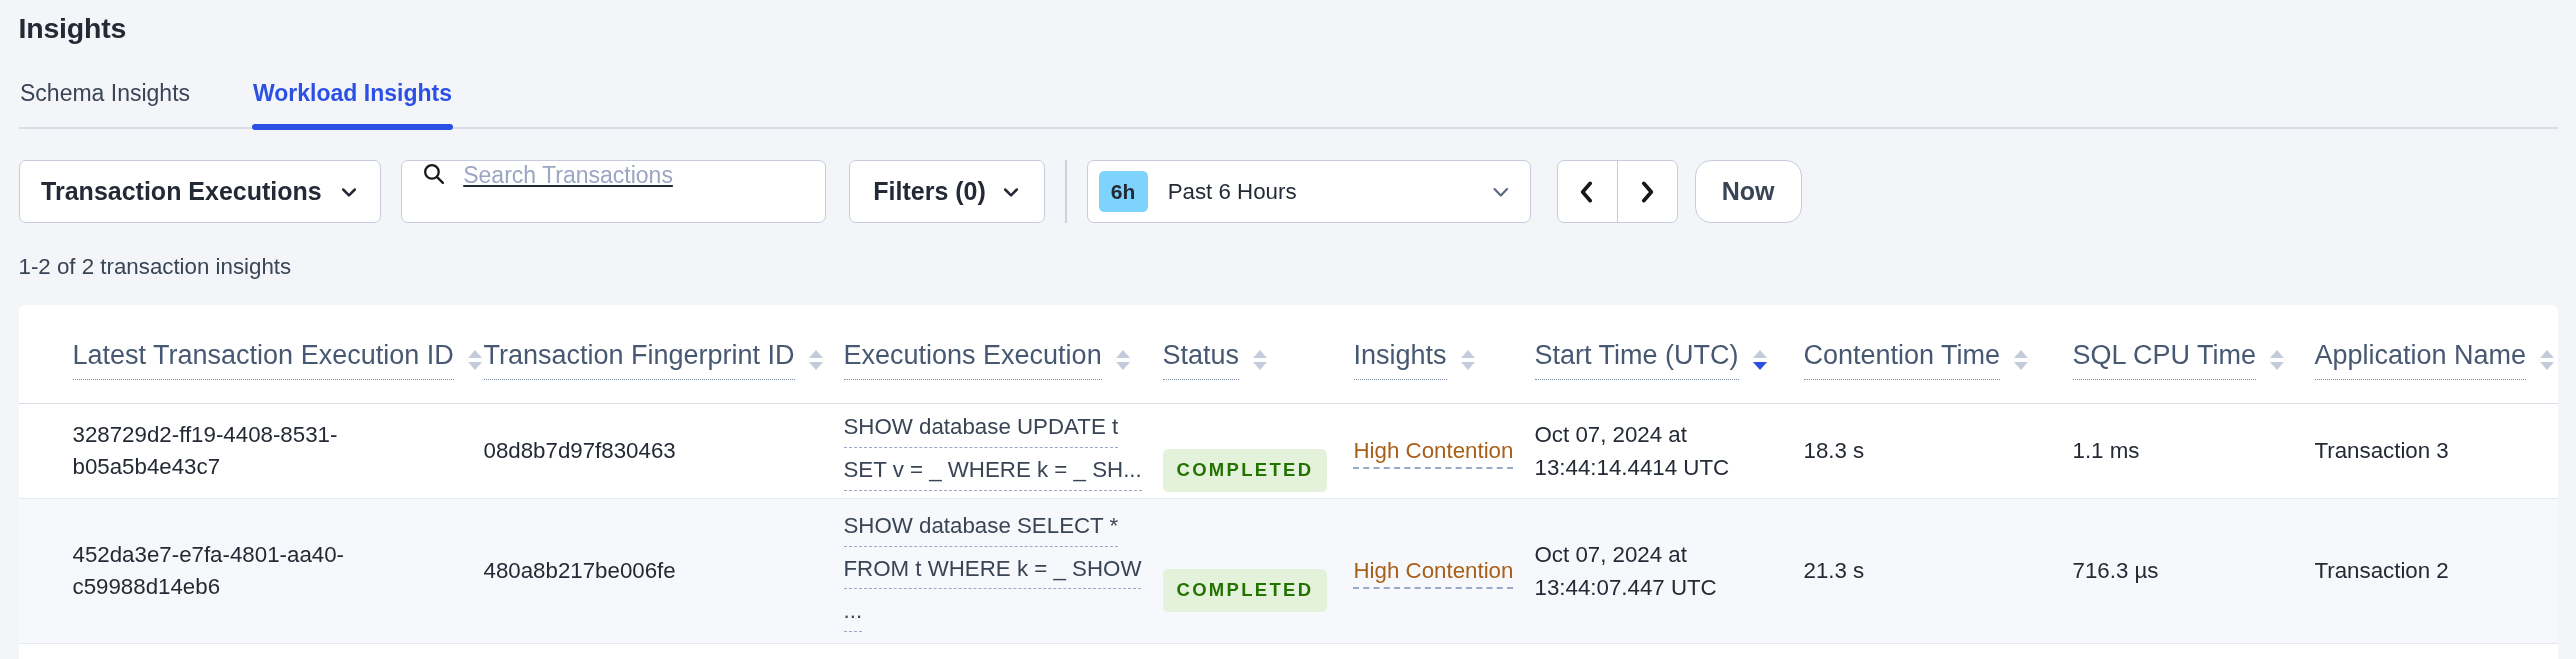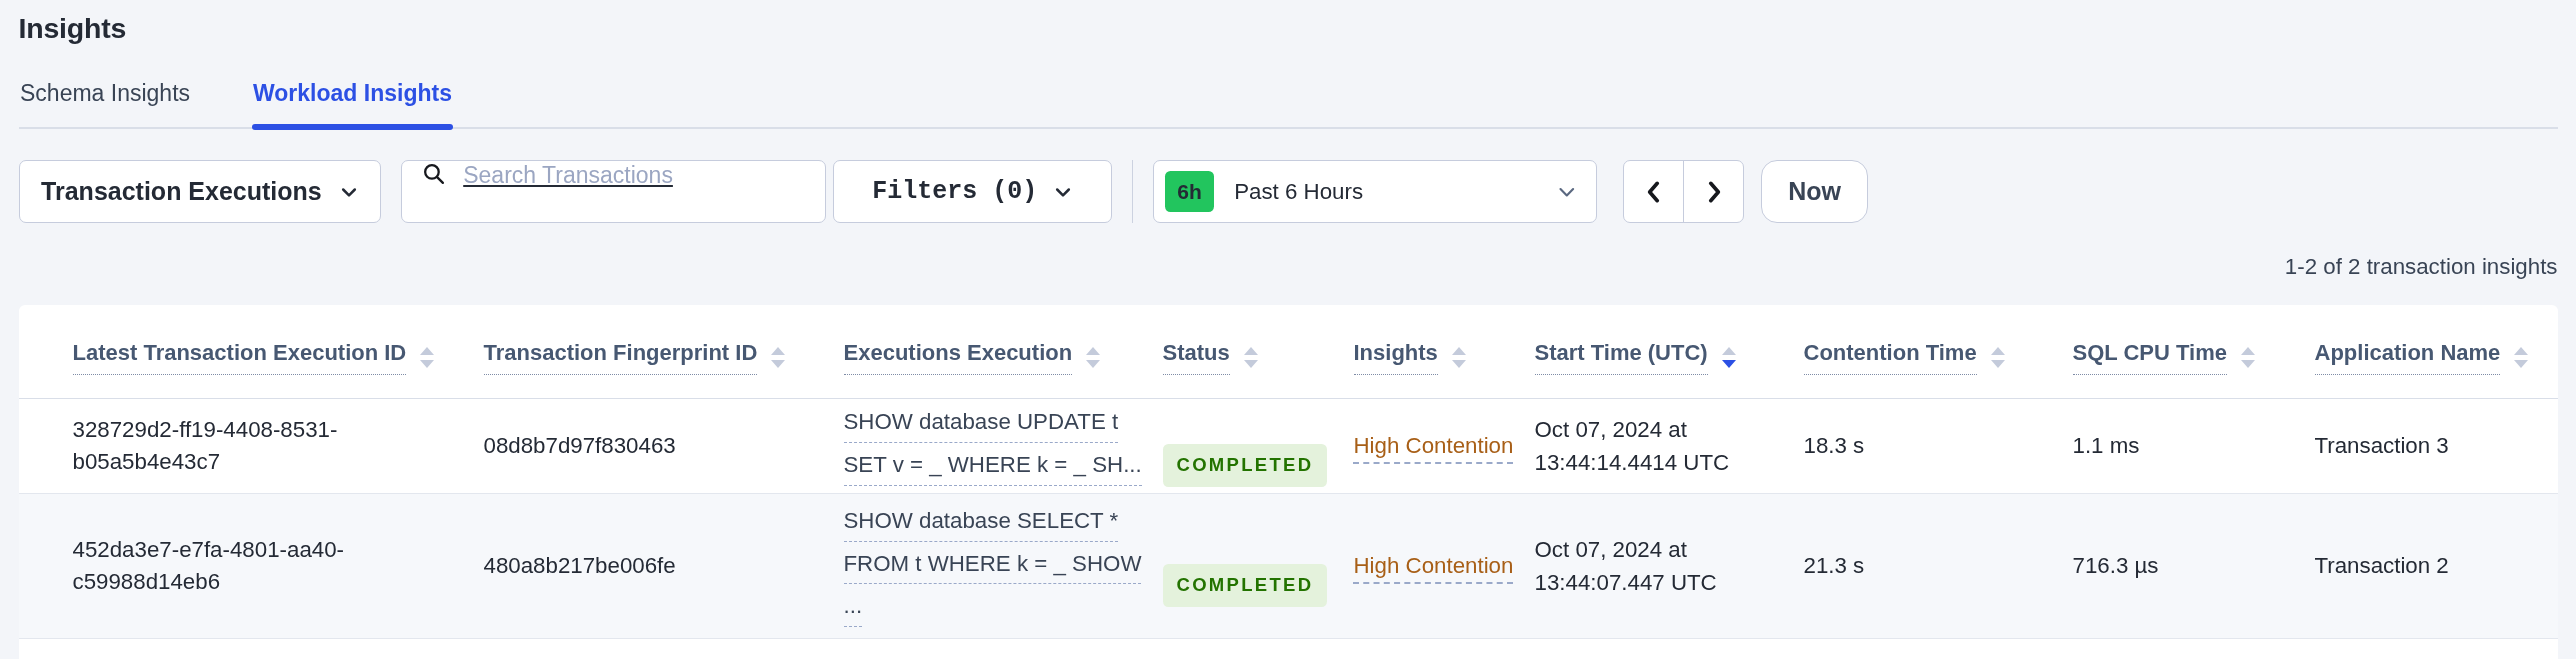--- a/index.html
+++ b/index.html
@@ -51,59 +51,59 @@
     display: flex; align-items: flex-start; gap: 15.4px;
     background: #fff; border: 1.5px solid #c6ccdd; border-radius: 7px;
     padding: 0 18.5px; box-sizing: border-box; text-decoration: underline;
   }
   .search-box input {
     border: none; outline: none; width: 100%;
     font-family: "Liberation Sans", sans-serif;
     font-size: 23px; color: #242a35; background: transparent;
   }
   .search-box input::placeholder { color: #9ba6c2; }
-  .filters-btn { margin-left: 7px; font-weight: 700; padding: 0 38px; gap: 15.4px; font-family: Liberation Mono, monospace; }
+  .filters-btn { margin-left: 23px; font-weight: 700; padding: 0 23px; gap: 15.4px; }
   .vdivider { width: 1.5px; background: #ccd2e0; margin: 0 20px; }
   .time-picker {
     width: 444px; display: flex; align-items: center; gap: 20px;
     background: #fff; border: 1.5px solid #c6ccdd; border-radius: 7px;
     padding: 0 18.5px 0 10.8px; box-sizing: border-box; cursor: pointer;
   }
   .time-badge {
-    background: #22c55e; color: #242a35;
+    background: #7dd3fc; color: #242a35;
     font-size: 21px; font-weight: 700;
     padding: 8.5px 12.3px; border-radius: 5.4px;
   }
   .time-label { font-size: 22.3px; flex: 1; }
   .pager {
     margin-left: 26px; display: flex;
     background: #fff; border: 1.5px solid #c6ccdd; border-radius: 7px;
     overflow: hidden;
   }
   .pager-btn {
     width: 59px; display: flex; align-items: center; justify-content: center;
     cursor: pointer;
   }
   .pager-btn.prev { border-right: 1.5px solid #c6ccdd; }
   .now-btn { margin-left: 17px; padding: 4px 26px; font-weight: 700; color: #394455; border-radius: 16px; }
 
   
-  .results-count { margin-top: 31px; font-size: 22.3px; color: #394455; text-align: right; }
+  .results-count { margin-top: 31px; font-size: 22.3px; color: #394455; }
 
   
   .card {
     margin-top: 25px; background: #fff; border-radius: 6.2px 6.2px 0 0;
     height: 362px; overflow: hidden;
   }
   table { width: 100%; border-collapse: collapse; table-layout: fixed; }
   th {
     text-align: left; vertical-align: bottom;
     padding: 35px 18.5px 23px 0;
     border-bottom: 1.5px solid #d9dee8;
-    font-size: 22px; font-weight: 700; color: #475872;
+    font-size: 27px; font-weight: 400; color: #475872;
     white-space: nowrap;
   }
   th .th-inner { display: inline-flex; align-items: center; }
   th .label {
     border-bottom: 1.5px dotted #7f8ca6; padding-bottom: 7.7px; cursor: pointer;
   }
   .sort { display: inline-flex; flex-direction: column; gap: 4.6px; margin-left: 14px; cursor: pointer; }
   .tri-up {
     width: 0; height: 0;
     border-left: 7px solid transparent; border-right: 7px solid transparent;

